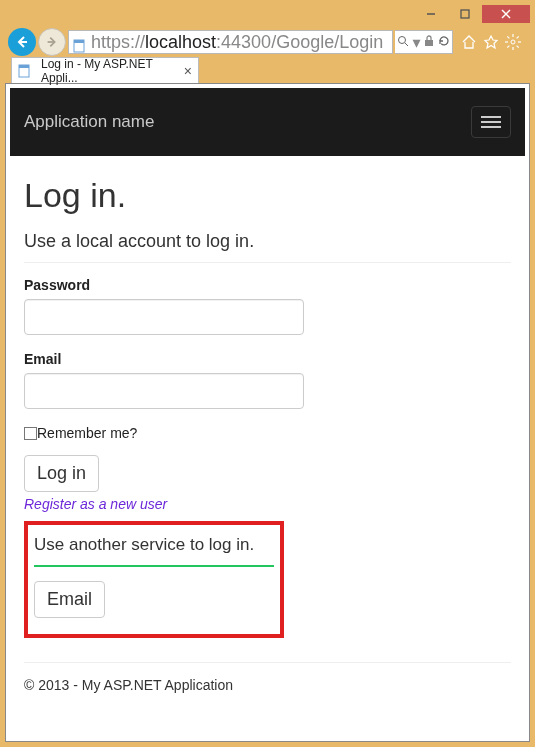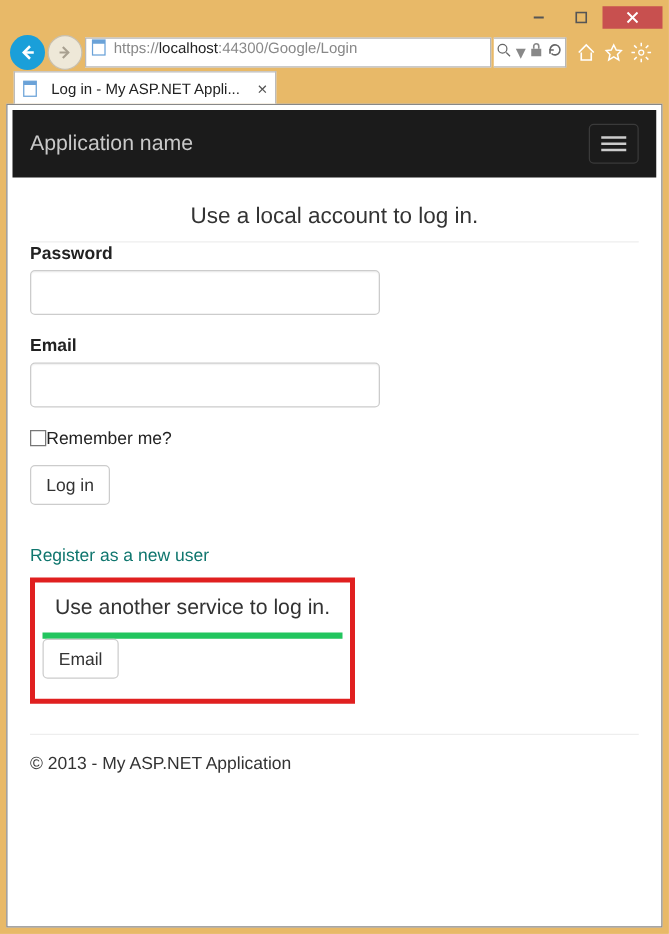--- a/index.html
+++ b/index.html
@@ -48,92 +48,92 @@
     display:flex;align-items:center;justify-content:center;
   }
   .nav-back { background:#1a9fd9; }
   .nav-fwd { border:1px solid #c8c0b0; background:#eee8d8; }
   .addr-wrap {
     flex:1;
     height:24px;
     background:#fff;
     border:1px solid #b8b8b8;
     display:flex;
-    align-items:flex-start;
+    align-items:flex-end;
     padding:0 4px;
-    font-size:12px;
+    font-size:18px;
     color:#222;
   }
   .addr-icon { width:14px;height:14px;margin-right:4px; display:inline-flex;}
   .addr-right {
     width:58px;height:24px;background:#fff;border:1px solid #b8b8b8;
     display:flex;align-items:center;justify-content:space-around;border-left:none;
   }
   .chrome-icons { display:flex; gap:6px; padding:0 6px; color:#fff; }
   .chrome-icons span { width:16px;height:16px; display:inline-flex;align-items:center;justify-content:center;}
   .tabs-row { height:26px; display:flex; padding-left:6px; }
   .tab {
     background:#fff;
     border:1px solid #bcbcbc;
     border-bottom:none;
     height:26px;
-    width:210px;
+    width:188px;
     display:flex;align-items:center;
     padding:0 6px;
     font-size:12px;
     color:#222;
     gap:5px;
   }
   .tab-close { margin-left:auto; color:#555; font-size:14px; }
   .content-frame {
     background:#fff;
     border:1px solid #888;
     height: calc(747px - 5px - 22px - 30px - 26px - 5px);
     overflow:auto;
   }
   .navbar {
     background:#1b1b1b;
     color:#c9c9c9;
-    height:54px;
+    height:68px;
     display:flex;align-items:center;justify-content:space-between;
     padding:0 14px;
     margin:4px;
   }
   .brand { color:#c9c9c9; font-size:17px; }
   .hamburger {
     width:40px;height:32px;border:1px solid #3a3a3a;border-radius:4px;
     display:flex;flex-direction:column;justify-content:center;align-items:center;gap:3px;
   }
   .hamburger div { width:20px;height:2px;background:#ccc; }
   .page {
     padding: 16px 18px;
   }
   h1 { font-size:34px; font-weight:500; color:#333; margin-bottom:16px; }
-  .subhead { font-size:18px; color:#333; border-bottom:1px solid #eee; padding-bottom:10px;text-align:center;}
+  .subhead { font-size:18px; color:#333; margin-bottom:14px; border-bottom:1px solid #eee; padding-bottom:10px;}
   .form-group { margin-bottom:16px; }
   .lbl { font-size:14px; font-weight:bold; color:#222; display:block; margin-bottom:6px;}
   .inp {
     width:280px;height:36px;border:1px solid #ccc;border-radius:4px;
     box-shadow: inset 0 1px 1px rgba(0,0,0,.06);
     font-size:14px;padding:0 8px;
   }
   .chk-row { display:flex;align-items:center;gap:0;font-size:14px;color:#222;margin:14px 0;}
   .chk { width:13px;height:13px;border:1px solid #777;display:inline-block;}
   .btn {
     display:inline-block;
     padding:7px 12px;
-    font-size:14px;
+    font-size:18px;
     color:#333;
     background:#fff;
     border:1px solid #ccc;
     border-radius:4px;
   }
-  .link { color:#0f766e; text-decoration:none; font-size:14px; display:inline-block; margin-top:32px;}
+  .link { color:#6d28d9; text-decoration:none; font-size:14px; display:inline-block; margin-top:4px;font-style:italic;}
   .highlight-box { border:4px solid #e02020; padding:6px 6px 16px 6px; margin-top:8px; width: 260px;}
-  .highlight-box .subhead { border-bottom:5px solid #22c55e; margin-top:4px;}
+  .highlight-box .subhead { border-bottom:2px solid #22c55e; margin-top:4px;}
   hr.footer-rule { border:none;border-top:1px solid #eee; margin:24px 0 14px 0;}
   .footer { font-size:14px;color:#333; }
   .addr-grey { color:#888; }
 </style>
 </head>
 <body>
 
 <div class="window-frame">
 
   <div class="title-bar">
@@ -241,20 +241,21 @@
     <div class="navbar">
       <span class="brand">Application name</span>
       <div class="hamburger">
           <div></div>
           <div></div>
           <div></div>
         </div>
     </div>
 
     <div class="page">
+      <h1>Log in.</h1>
       <div class="subhead">Use a local account to log in.</div>
 
       <div class="form-group">
         <label class="lbl">Password</label>
         <input class="inp" type="password" style="">
       </div>
       <div class="form-group">
         <label class="lbl">Email</label>
         <input class="inp" type="text" style="">
       </div>

